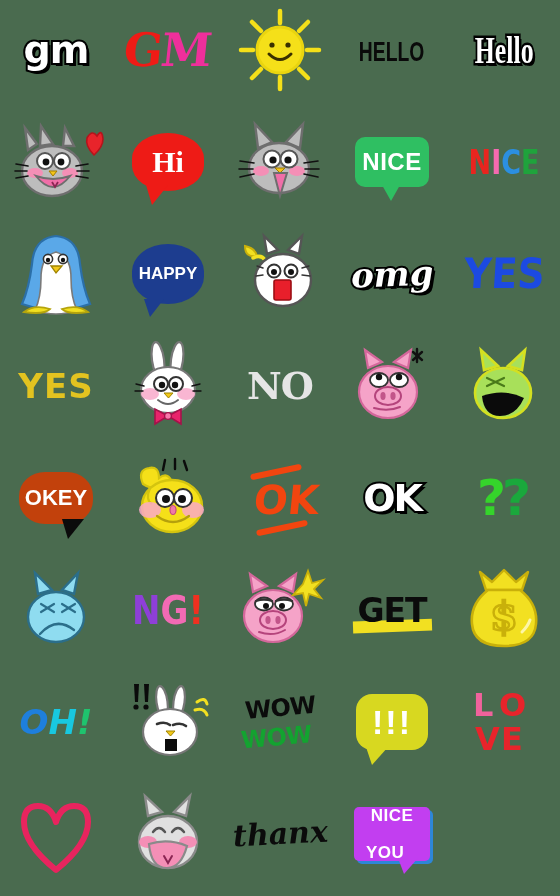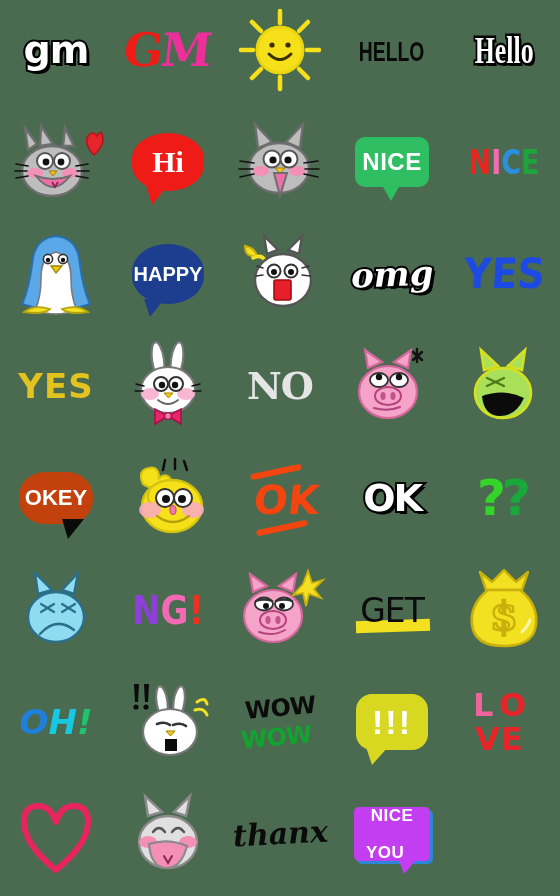--- a/index.html
+++ b/index.html
@@ -126,21 +126,21 @@
     position: absolute;
     width: 0; height: 0;
     border-left: 9px solid transparent;
     border-right: 9px solid transparent;
     bottom: -14px;
     left: 36%;
   }
   .b-nice { background:#2fbf62; width:74px; height:50px; font-size:24px;
       letter-spacing:0.5px; border-radius:10px; }
   .b-nice .tail { border-top: 16px solid #2fbf62; }
-  .b-happy { background:#1d3d8f; width:72px; height:60px; font-size:20px;
+  .b-happy { background:#1d3d8f; width:72px; height:60px; font-size:17px;
       border-radius:50%/46%; }
   .b-happy .tail { border-top: 18px solid #1d3d8f; left: 16%;
       border-left-width:6px; border-right-width:14px; bottom:-13px; }
   .b-okey { background:#c2410c; width:74px; height:52px; font-size:22px;
       border-radius:26px/24px; }
   .b-okey .tail { border-top: 20px solid #0b0b0b; left: 58%;
       border-left-width:6px; border-right-width:16px; bottom:-15px; }
   .b-excl { background:#d8d820; width:72px; height:56px; font-size:34px;
       border-radius:16px; color:#fff; letter-spacing:2px; }
   .b-excl .tail { border-top: 18px solid #d8d820; left: 14%; bottom:-15px;
@@ -168,21 +168,21 @@
       transform: scaleY(1.15); }
   .s-ng .n { color:#8e3fd8; }
   .s-ng .g { color:#f26ab4; }
   .s-ng .e { color:#f03020; }
   .s-oh { font-size: 34px; font-weight: 900; font-style: italic;
       font-family:"DejaVu Sans",sans-serif; }
   .s-oh .o { color:#1e7fdd; }
   .s-oh .h { color:#18c8e0; }
   .s-oh .e { color:#1fc36e; }
   .s-get-wrap { position: relative; }
-  .s-get { font-size: 33px; font-weight: 400; color:#0b0b0b;
+  .s-get { font-size: 33px; font-weight: 700; color:#0b0b0b;
       font-family:"DejaVu Sans",sans-serif; letter-spacing:-1px; position:relative; z-index:2;}
   .s-get-hl { position:absolute; left:-4px; right:-6px; bottom:-2px; height:12px;
       background:#f2e021; z-index:1; transform: rotate(-2deg); }
   .s-wow-wrap { display:flex; flex-direction:column; align-items:center; }
   .s-wow1 { font-size:24px; font-weight:900; color:#0b0b0b;
       font-family:"DejaVu Sans",sans-serif; transform: rotate(-5deg); letter-spacing:-1px;}
   .s-wow2 { font-size:24px; font-weight:900; color:#13a330;
       font-family:"DejaVu Sans",sans-serif; transform: rotate(-5deg) translateX(-4px);
       letter-spacing:-1px; margin-top:1px; }
   .s-thanx { font-size:30px; color:#0b0b0b; font-style:italic;

